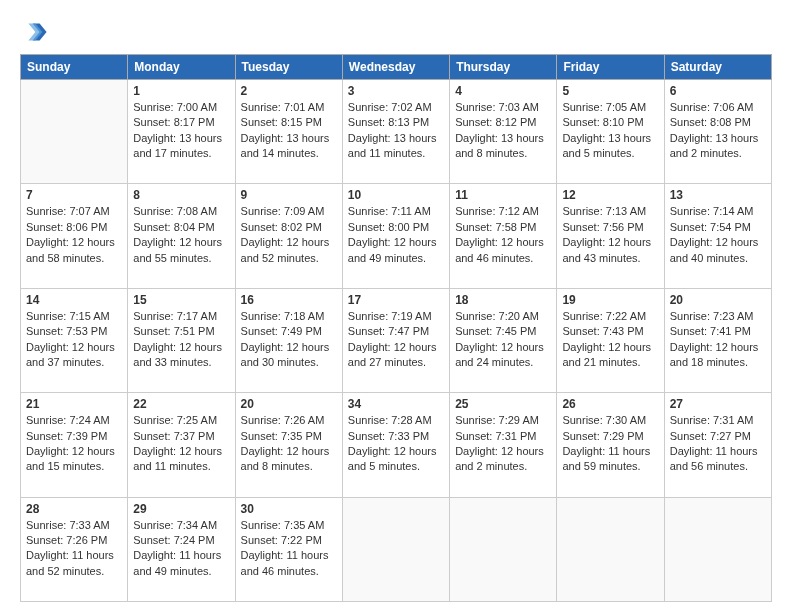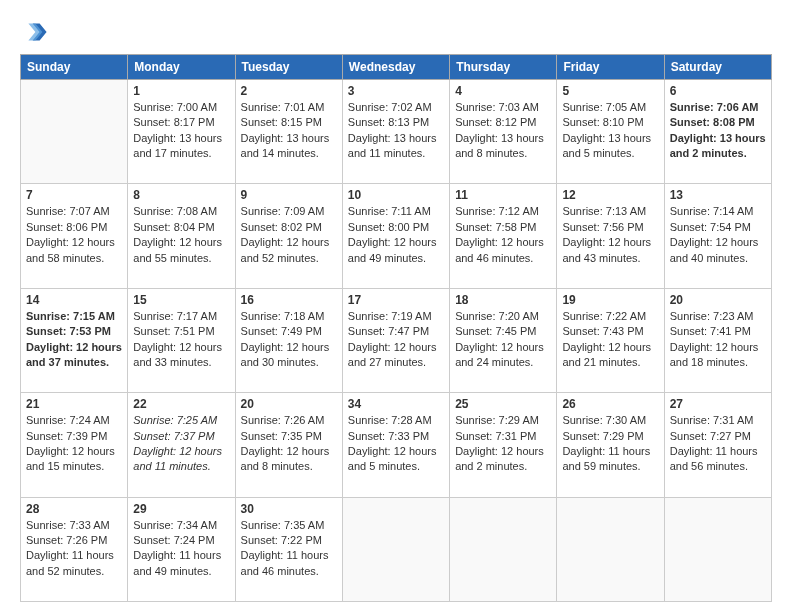--- a/index.html
+++ b/index.html
@@ -161,21 +161,21 @@
           </td>
           <td>
             <span class="day-number">5</span>
             <div class="day-info" style="white-space: pre-line;">Sunrise: 7:05 AM
 Sunset: 8:10 PM
 Daylight: 13 hours
 and 5 minutes.</div>
           </td>
           <td>
             <span class="day-number">6</span>
-            <div class="day-info" style="white-space: pre-line; font-weight: bold;">Sunrise: 7:06 AM
+            <div class="day-info" style="white-space: pre-line;">Sunrise: 7:06 AM
 Sunset: 8:08 PM
 Daylight: 13 hours
 and 2 minutes.</div>
           </td>
         </tr>
         <tr>
           <td>
             <span class="day-number">7</span>
             <div class="day-info" style="white-space: pre-line;">Sunrise: 7:07 AM
 Sunset: 8:06 PM
@@ -221,21 +221,21 @@
             <span class="day-number">13</span>
             <div class="day-info" style="white-space: pre-line;">Sunrise: 7:14 AM
 Sunset: 7:54 PM
 Daylight: 12 hours
 and 40 minutes.</div>
           </td>
         </tr>
         <tr>
           <td>
             <span class="day-number">14</span>
-            <div class="day-info" style="white-space: pre-line; font-weight: bold;">Sunrise: 7:15 AM
+            <div class="day-info" style="white-space: pre-line;">Sunrise: 7:15 AM
 Sunset: 7:53 PM
 Daylight: 12 hours
 and 37 minutes.</div>
           </td>
           <td>
             <span class="day-number">15</span>
             <div class="day-info" style="white-space: pre-line;">Sunrise: 7:17 AM
 Sunset: 7:51 PM
 Daylight: 12 hours
 and 33 minutes.</div>
@@ -279,21 +279,21 @@
         <tr>
           <td>
             <span class="day-number">21</span>
             <div class="day-info" style="white-space: pre-line;">Sunrise: 7:24 AM
 Sunset: 7:39 PM
 Daylight: 12 hours
 and 15 minutes.</div>
           </td>
           <td>
             <span class="day-number">22</span>
-            <div class="day-info" style="white-space: pre-line; font-style: italic;">Sunrise: 7:25 AM
+            <div class="day-info" style="white-space: pre-line;">Sunrise: 7:25 AM
 Sunset: 7:37 PM
 Daylight: 12 hours
 and 11 minutes.</div>
           </td>
           <td>
             <span class="day-number">20</span>
             <div class="day-info" style="white-space: pre-line;">Sunrise: 7:26 AM
 Sunset: 7:35 PM
 Daylight: 12 hours
 and 8 minutes.</div>

